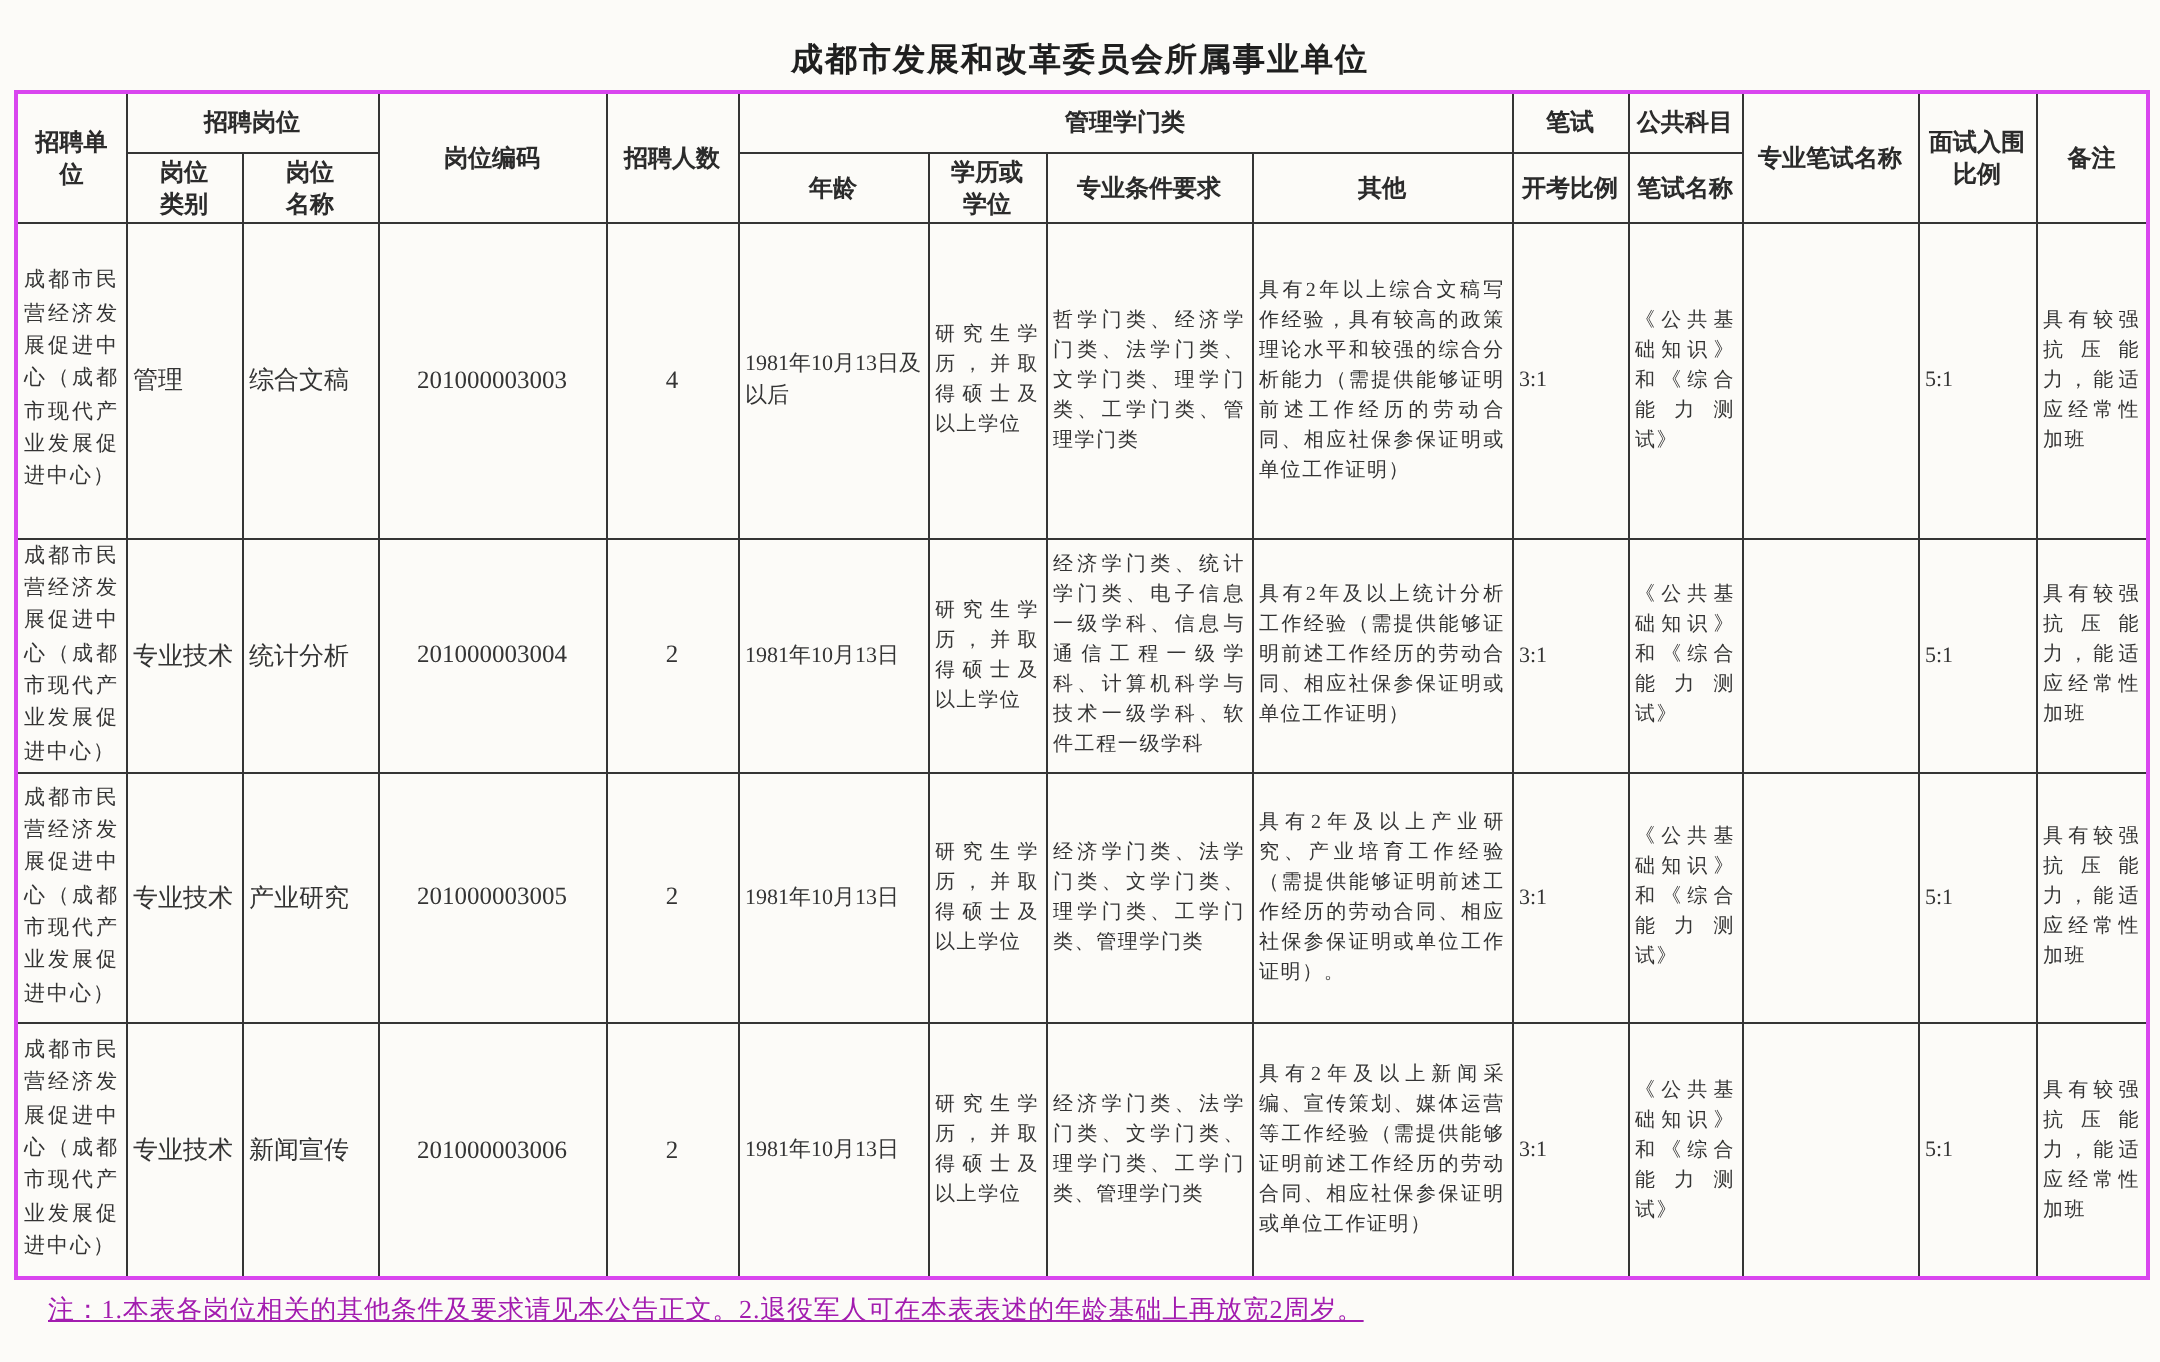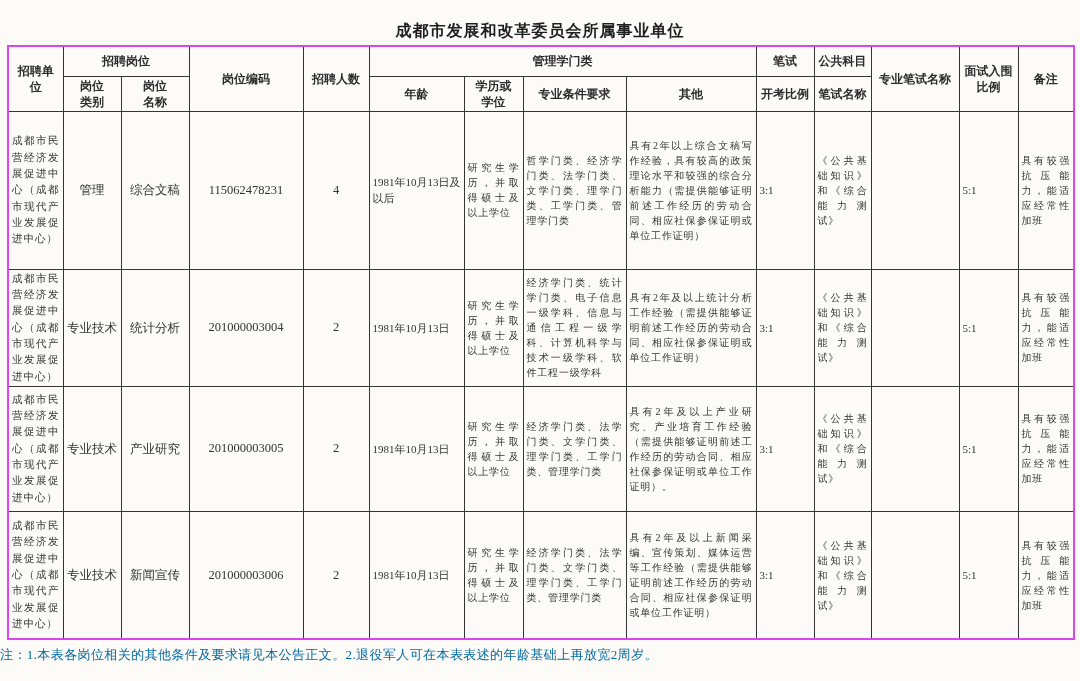--- a/index.html
+++ b/index.html
@@ -30,34 +30,35 @@
     vertical-align:middle;
     overflow:hidden;
     word-break:break-all;
   }
   .sheet th {
     font-size:12px; font-weight:bold; text-align:center; color:#2b2b2b;
     line-height:1.35;
   }
   .red { color:#c23a2c; }
   .num { font-size:12.5px; text-align:center; }
-  .cat { font-size:12.5px; text-align:center; line-height:1.5; }
+  .cat { font-size:12.5px; line-height:1.5; }
   .unit {
     font-size:10.5px; line-height:1.55; text-align:justify;
     text-justify:inter-character; letter-spacing:1px; padding:2px 4px;margin-top:36px;
   }
   .age { font-size:11px; line-height:1.5; text-align:left; padding:2px 4px; }
   .small {
     font-size:10px; line-height:1.5; text-align:justify;
     text-justify:inter-character; letter-spacing:0.8px; padding:2px 5px;margin-top:39px;
   }
   .note {
-    margin:6px 0 0 0;
-    font-size:13px; color:#0369a1; letter-spacing:0.4px;
+    margin:6px 0 0 24px;
+    font-size:13px; color:#a21caf; letter-spacing:0.4px;
     font-family:"Liberation Serif", serif;
+    text-decoration:underline;
   }
 </style>
 </head>
 <body>
 
 <div class="page">
 
   <div class="title-block">
     <div class="title-line">成都市发展和改革委员会所属事业单位</div>
   </div>
@@ -105,21 +106,21 @@
       <th>专业条件要求</th>
       <th>其他</th>
       <th>开考比例</th>
       <th>笔试名称</th>
     </tr>
 
     <tr style="height:158px">
       <td class="unit">成都市民营经济发展促进中心（成都市现代产业发展促进中心）</td>
       <td class="cat">管理</td>
       <td class="cat">综合文稿</td>
-      <td class="num">115062478231</td>
+      <td class="num">201000003003</td>
       <td class="num">4</td>
       <td class="age">1981年10月13日及以后</td>
       <td class="small">研究生学历，并取得硕士及以上学位</td>
       <td class="small">哲学门类、经济学门类、法学门类、文学门类、理学门类、工学门类、管理学门类</td>
       <td class="small">具有2年以上综合文稿写作经验，具有较高的政策理论水平和较强的综合分析能力（需提供能够证明前述工作经历的劳动合同、相应社保参保证明或单位工作证明）</td>
       <td class="age">3:1</td>
       <td class="small">《公共基础知识》和《综合能力测试》</td>
       <td class="small"></td>
       <td class="age">5:1</td>
       <td class="small">具有较强抗压能力，能适应经常性加班</td>

